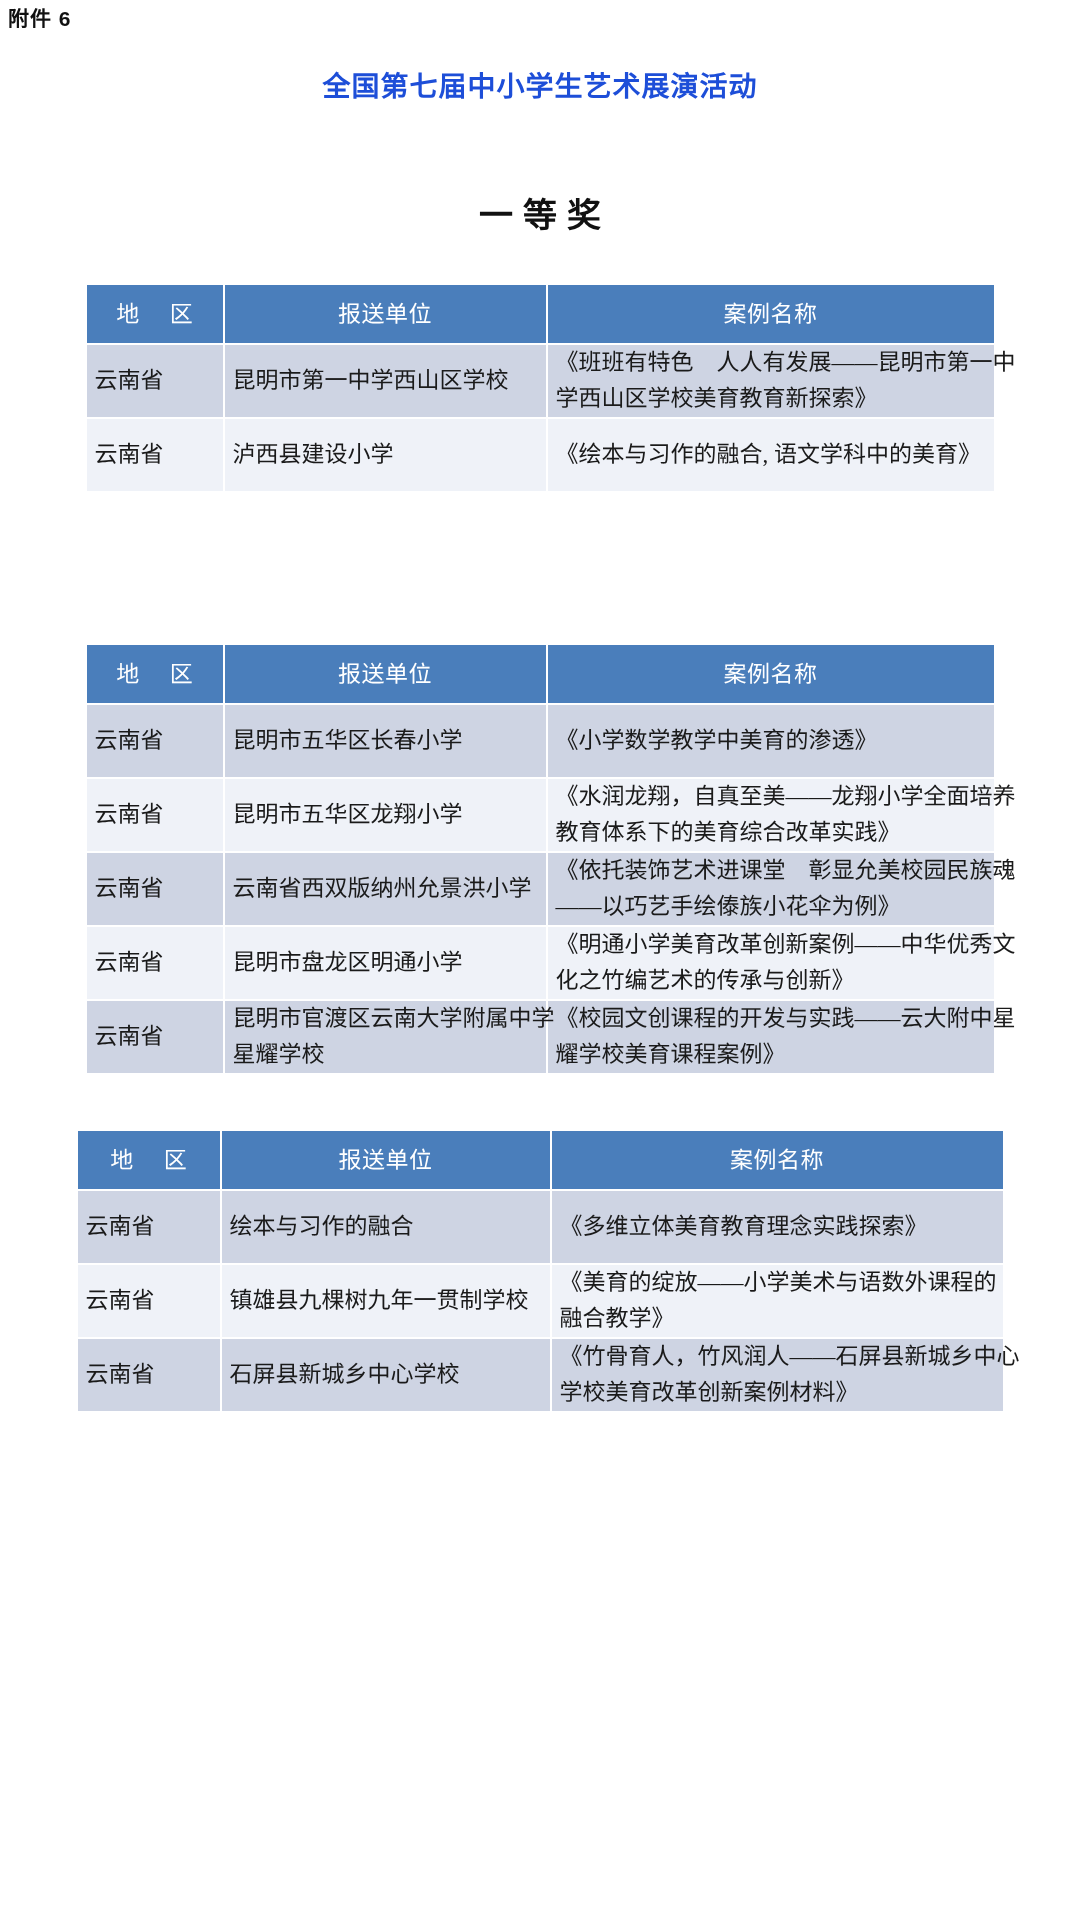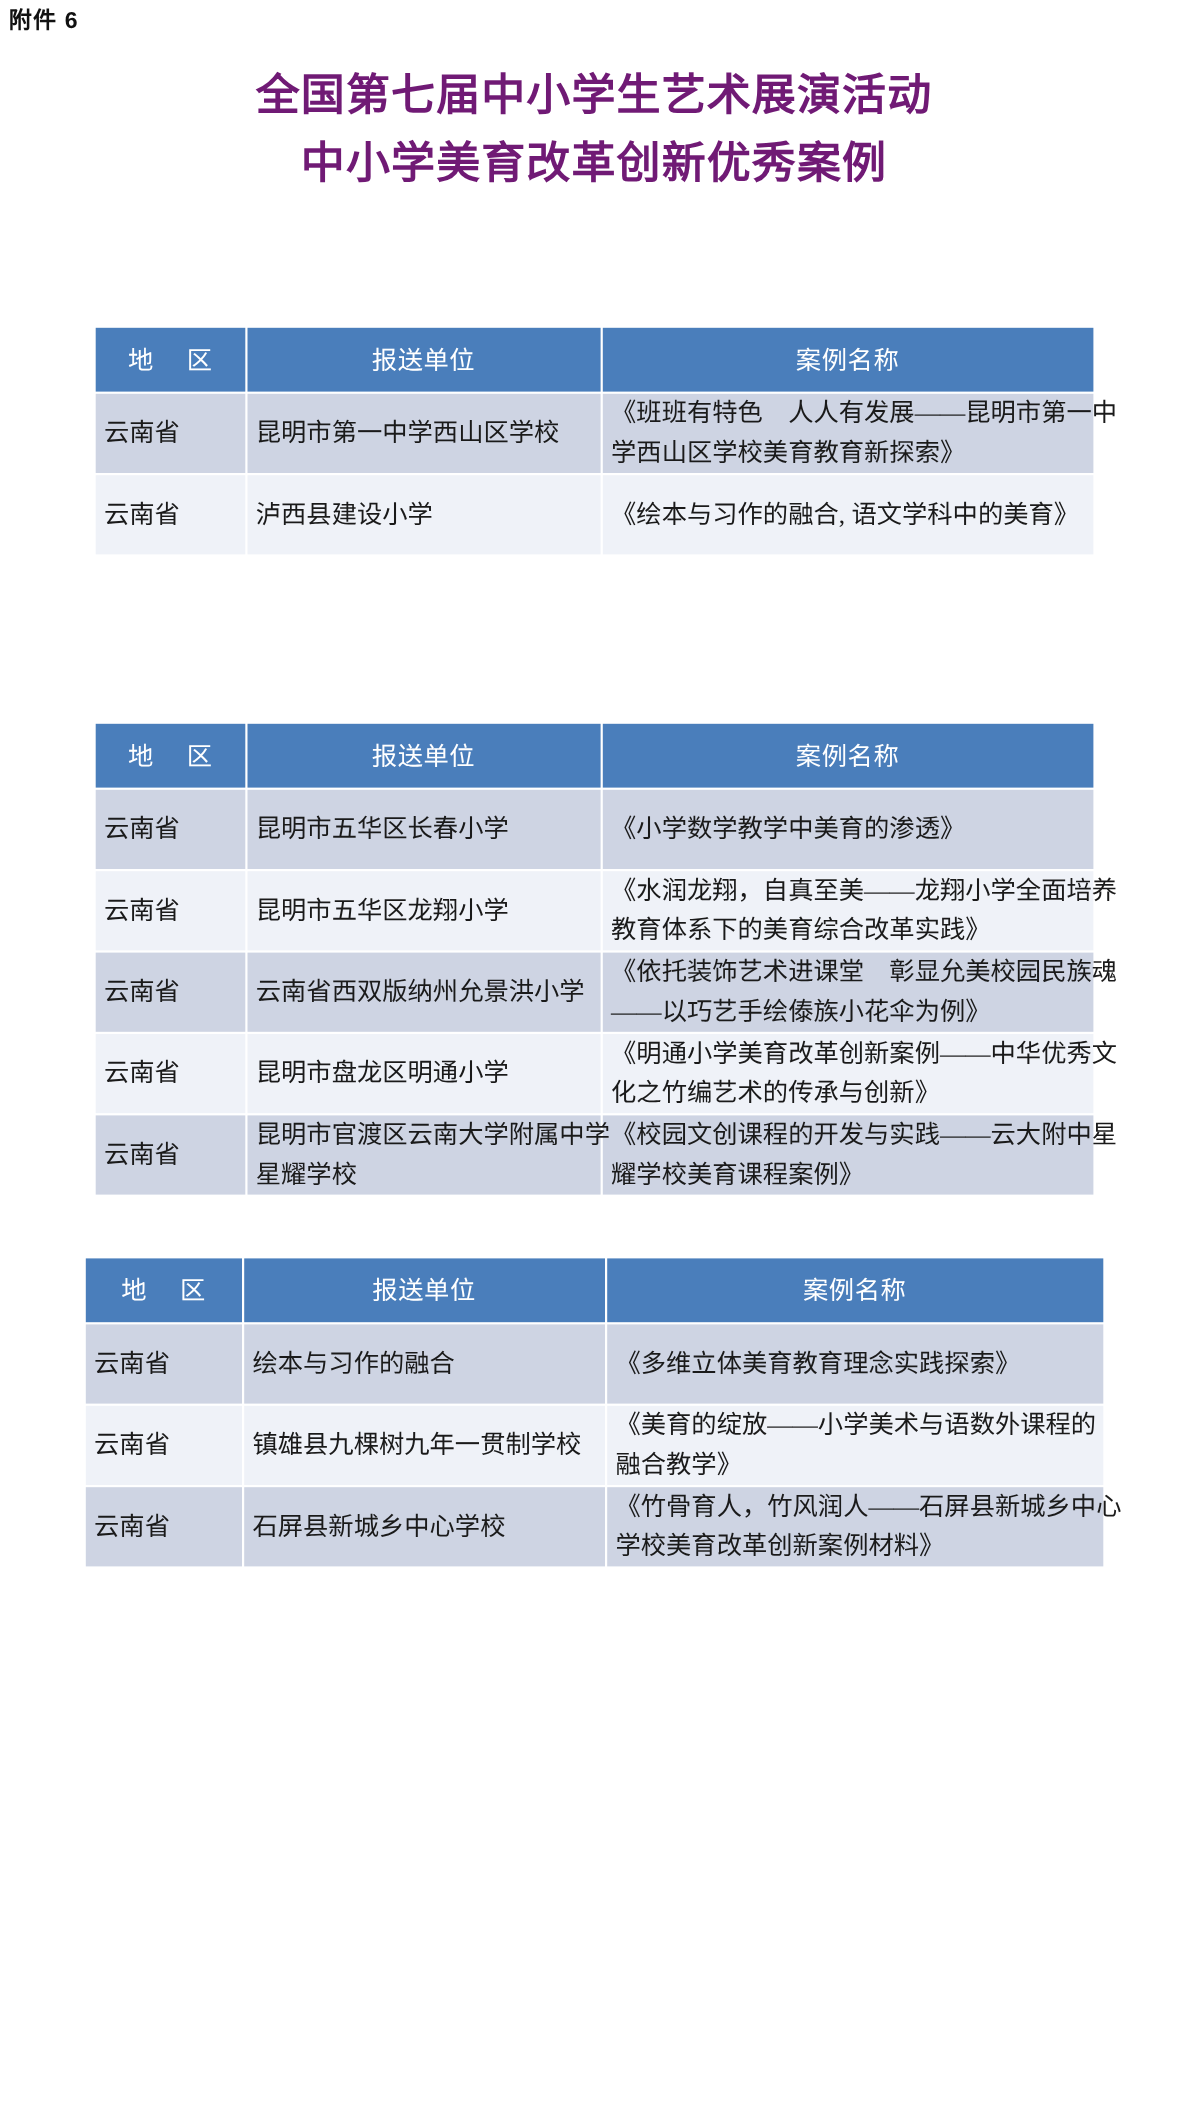--- a/index.html
+++ b/index.html
@@ -39,24 +39,24 @@
   }
 
   
   .doc-title {
     padding-top: 56px;
     text-align: center;
   }
   .doc-title .line {
     font-family: "Liberation Sans", "DejaVu Sans", sans-serif;
     font-weight: bold;
-    font-size: 40px;
+    font-size: 28px;
     line-height: 62px;
     letter-spacing: 1px;
-    color: #701a75;
+    color: #1d4ed8;
     white-space: nowrap;
   }
 
   
   .award-heading {
     text-align: center;
     font-family: "Liberation Serif", "DejaVu Serif", serif;
     font-weight: bold;
     font-size: 34px;
     letter-spacing: 10px;
@@ -124,26 +124,26 @@
 </style>
 </head>
 <body>
 
 <div class="page">
 
   <div class="attachment-label">附件 6</div>
 
   <div class="doc-title">
     <div class="line">全国第七届中小学生艺术展演活动</div>
-    <div class="line">中小学美育改革创新优秀案例</div>
   </div>
 
   <div class="spacer-xl"></div>
 
   <div id="section-first">
+    <div class="award-heading">一等奖</div>
     <div class="spacer-lg"></div>
     <table class="award-table">
       <thead>
         <tr>
           <th class="col-region">地  区</th>
           <th class="col-unit">报送单位</th>
           <th class="col-case">案例名称</th>
         </tr>
       </thead>
       <tbody>

